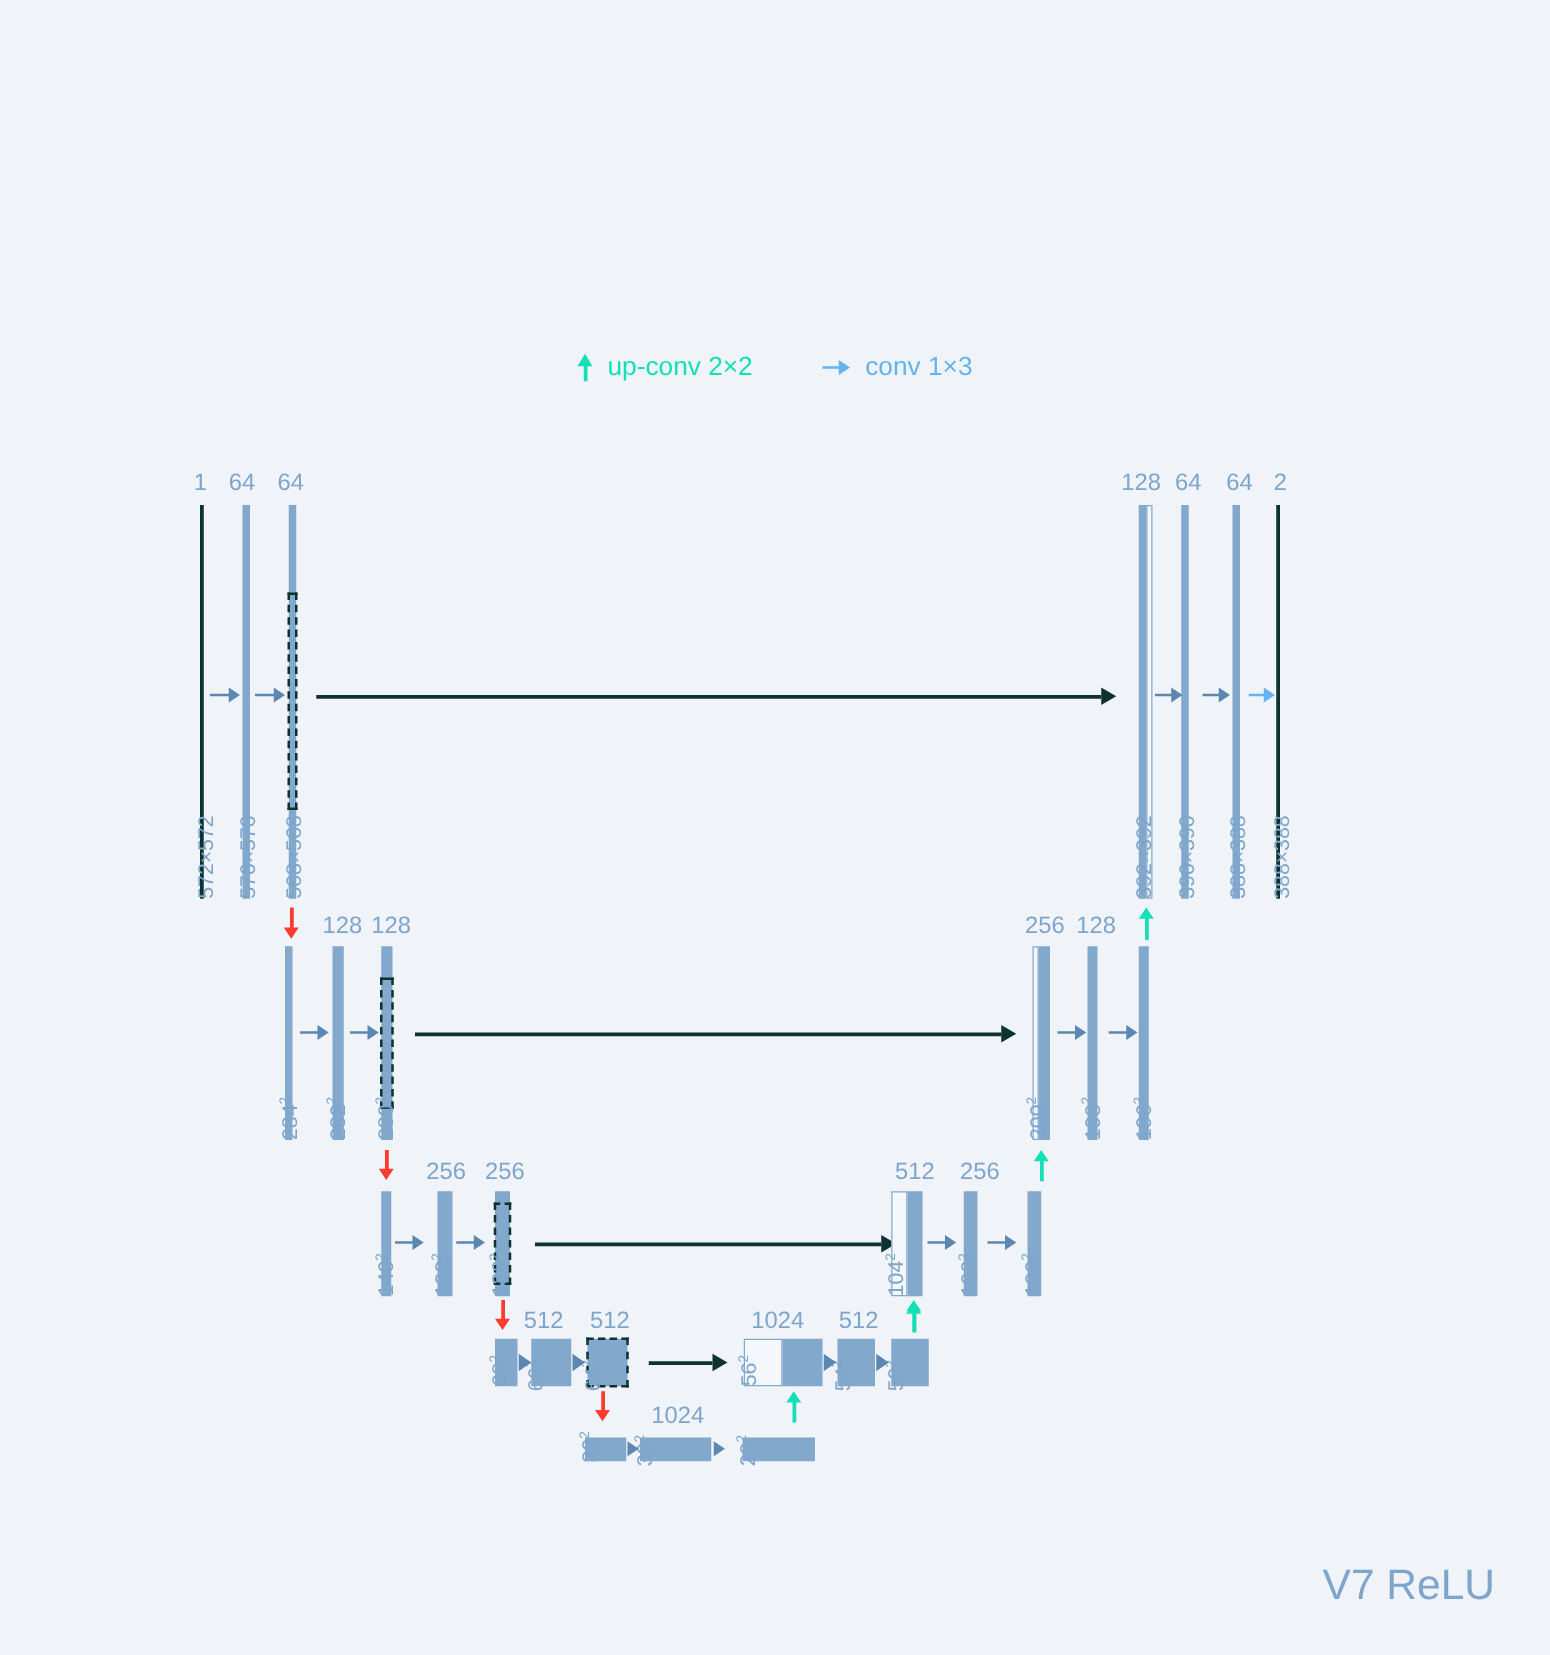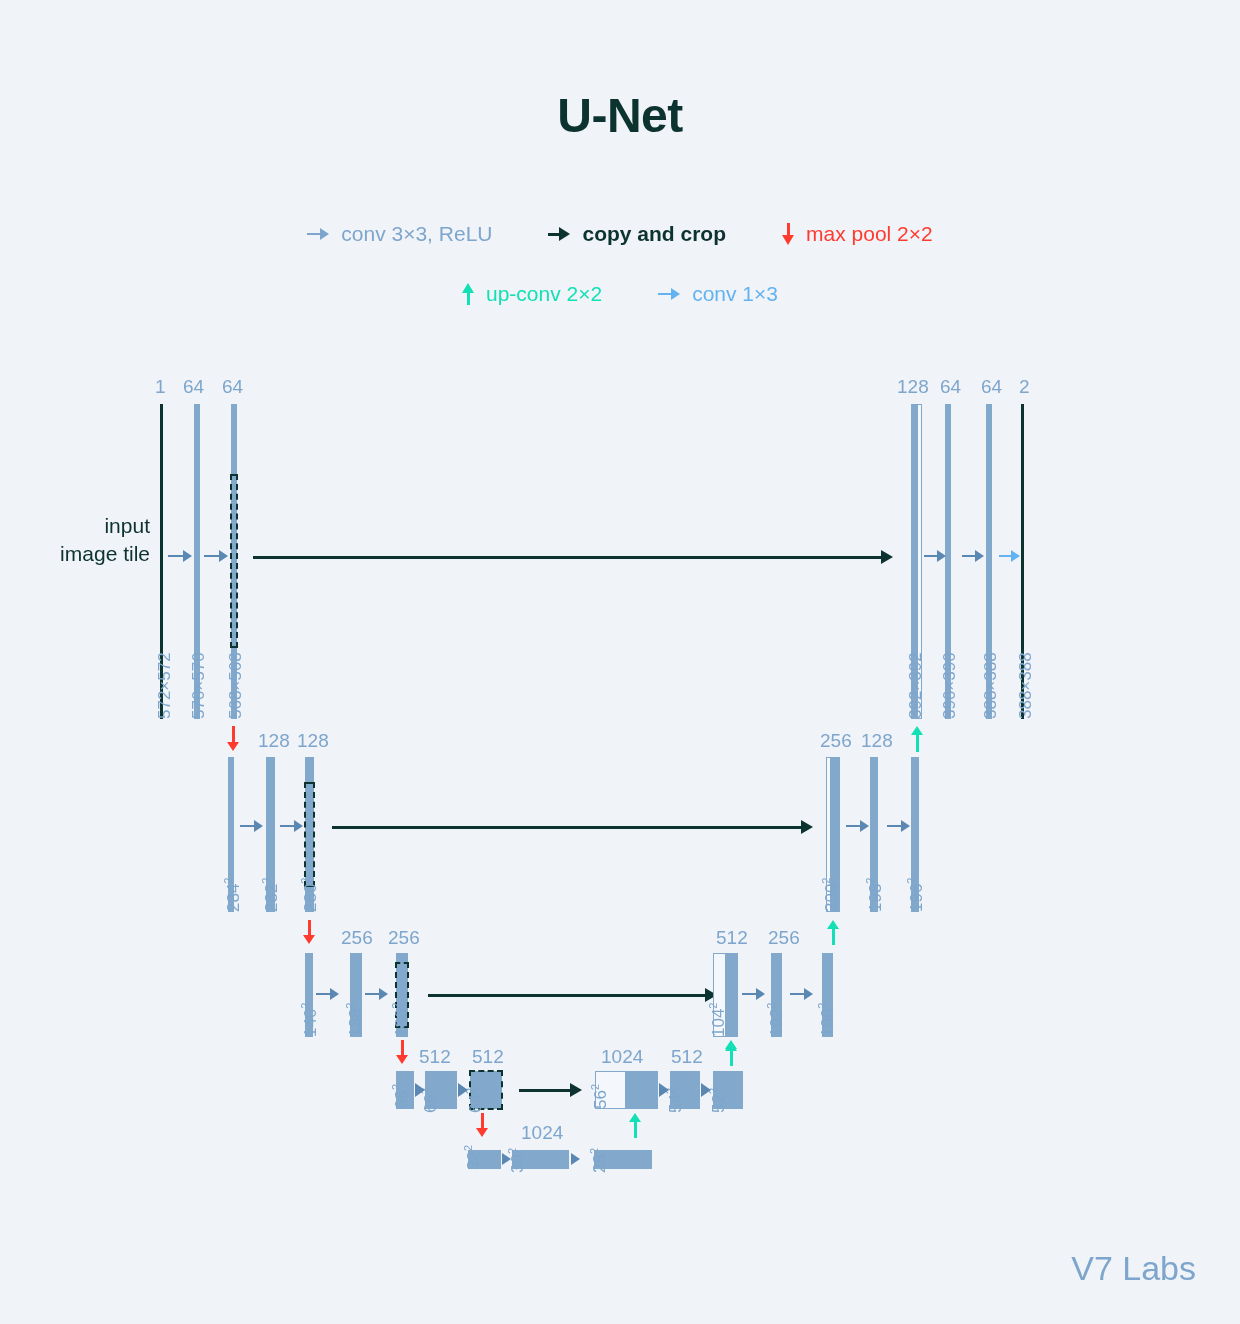--- a/index.html
+++ b/index.html
@@ -98,45 +98,21 @@
   #footer-brand{
     position:absolute;right:44px;bottom:36px;
     font-size:34px;color:#7ea6cc;
   }
 </style>
 </head>
 <body>
 
 <div class="page">
 
-  <div id="title">U-Net</div>
-
-  <div class="legend-row" id="legend-row-1">
-    <div class="legend-item lg-conv">
-      <span class="gl gl-arrow-r">
-          <i></i>
-          <b></b>
-        </span>
-      <span class="lbl">conv 3×3, ReLU</span>
-    </div>
-    <div class="legend-item lg-copy">
-      <span class="gl gl-arrow-r thick">
-          <i></i>
-          <b></b>
-        </span>
-      <span class="lbl">copy and crop</span>
-    </div>
-    <div class="legend-item lg-pool">
-      <span class="gl gl-arrow-d">
-          <i></i>
-          <b></b>
-        </span>
-      <span class="lbl">max pool 2×2</span>
-    </div>
-  </div>
+
 
   <div class="legend-row" id="legend-row-2">
     <div class="legend-item lg-up">
       <span class="gl gl-arrow-u">
           <i></i>
           <b></b>
         </span>
       <span class="lbl">up-conv 2×2</span>
     </div>
     <div class="legend-item lg-1x1">
@@ -156,24 +132,20 @@
 
     <div class="bar dark" style="left:160px;top:404px;width:3px;height:315px;"></div>
     <div class="bar" style="left:194px;top:404px;width:6px;height:315px;"></div>
     <div class="bar" style="left:231px;top:404px;width:6px;height:315px;"></div>
     <div class="bar dashed" style="left:231px;top:475px;width:6px;height:172px;background:transparent;"></div>
 
     <div class="dim" style="left:155px;top:719px;">572×572</div>
     <div class="dim" style="left:189px;top:719px;">570×570</div>
     <div class="dim" style="left:226px;top:719px;">568×568</div>
 
-    <div class="io-label" style="left:30px;top:512px;width:120px;text-align:right;">
-      <div>input</div>
-      <div>image tile</div>
-    </div>
 
     <div class="carrow" style="left:168px;top:550px;width:25px;">
         <i style="width:17px;"></i>
         <b style="left:15px;"></b>
       </div>
     <div class="carrow" style="left:204px;top:550px;width:25px;">
         <i style="width:17px;"></i>
         <b style="left:15px;"></b>
       </div>
 
@@ -398,14 +370,14 @@
 
     <div class="dim" style="left:462px;top:1170px;"><span>32</span><sup>2</sup></div>
     <div class="dim" style="left:506px;top:1173px;"><span>30</span><sup>2</sup></div>
     <div class="dim" style="left:588px;top:1173px;"><span>28</span><sup>2</sup></div>
 
     <div class="tri" style="left:502px;top:1153px;border-top-width:6px;border-bottom-width:6px;border-left-width:9px;"></div>
     <div class="tri" style="left:571px;top:1153px;border-top-width:6px;border-bottom-width:6px;border-left-width:9px;"></div>
 
   </div>
 
-  <div id="footer-brand">V7 Labs</div>
+  <div id="footer-brand">V7 ReLU</div>
 </div>
 
 </body></html>

